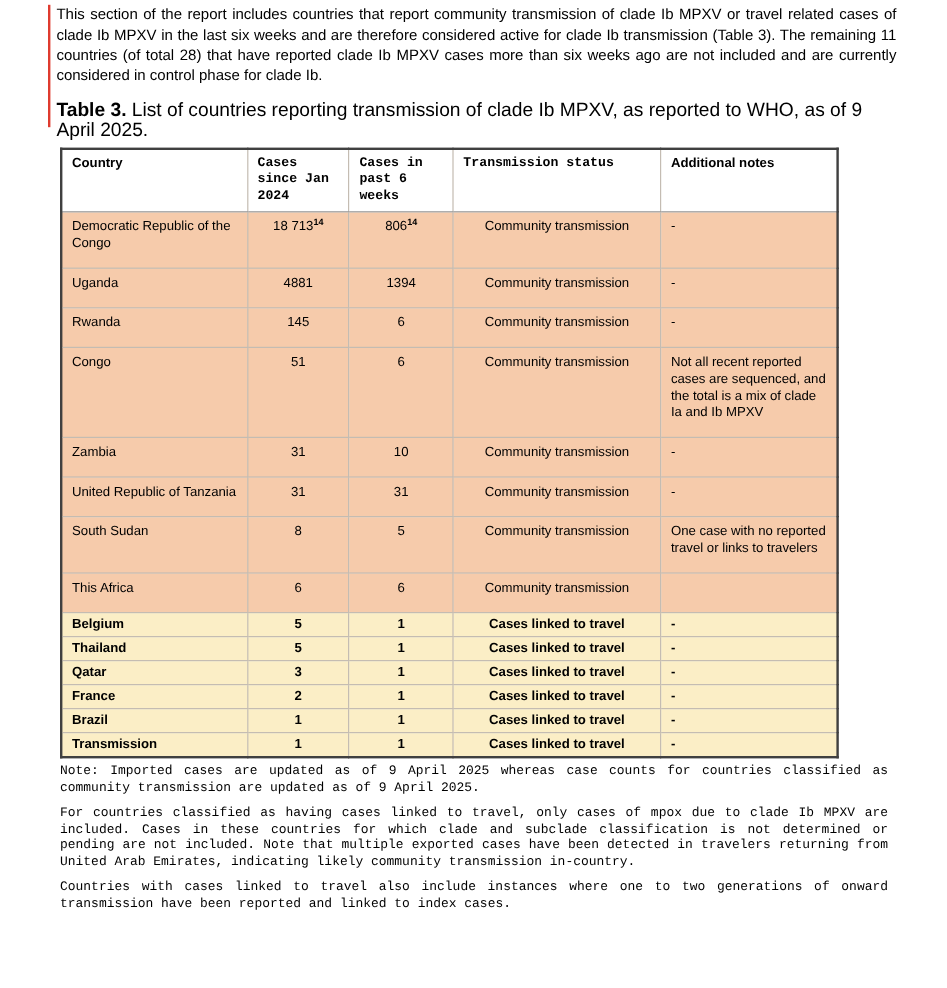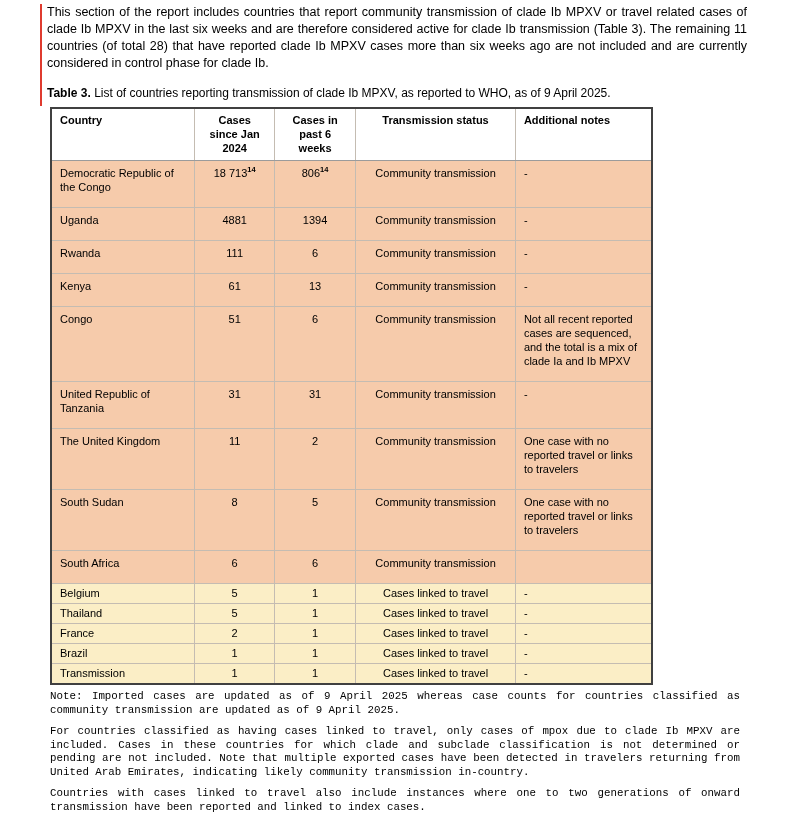--- a/index.html
+++ b/index.html
@@ -26,48 +26,48 @@
     top: 4px;
     width: 700px;
   }
   .intro {
     font-size: 12.5px;
     line-height: 17px;
     text-align: justify;
   }
   .caption {
     margin-top: 13px;
-    font-size: 12px;
+    font-size: 16px;
     line-height: 16px;
   }
   .caption .bold { font-weight: bold; }
   table.report {
     margin-top: 6px;
     margin-left: 3px;
-    width: 603px;
+    width: 649px;
     border-collapse: collapse;
     border: 2px solid #404040;
     font-size: 11px;
     line-height: 14px;
   }
   table.report th, table.report td {
     border: 1px solid #c4bcb2;
     vertical-align: top;
     padding: 4px 8px;
   }
   table.report thead th {
     background: #ffffff;
     font-weight: bold;
     text-align: left;
     padding: 4px 8px 5px 8px;
     border-bottom: 1px solid #9b9b9b;
   }
-  table.report thead th.c { text-align: center; }
+  table.report thead th.c { text-align: left; font-family: Liberation Mono, monospace; }
   tr.community td { background: #f6cbab; padding: 5px 8px 13px 8px; }
-  tr.travel td    { background: #fbeec6; padding: 2px 8px 3px 8px; }
+  tr.travel td    { background: #fbeec6; padding: 2px 8px 3px 8px; font-weight: bold; }
   td.num, th.c { text-align: center; }
   td.status { text-align: center; margin-left: 24px; }
   sup { font-size: 7.5px; vertical-align: super; line-height: 0; font-weight: bold; }
   .footnotes {
     margin-top: 5px;
     margin-left: 3px;
     width: 690px;
     font-size: 10.8px;
     line-height: 13.5px;
     text-align: justify;
@@ -112,77 +112,77 @@
       </tr>
       <tr class="community">
         <td>Uganda</td>
         <td class="num">4881</td>
         <td class="num">1394</td>
         <td class="status">Community transmission</td>
         <td>-</td>
       </tr>
       <tr class="community">
         <td>Rwanda</td>
-        <td class="num">111</td>
-        <td class="num">6</td>
-        <td class="status">Community transmission</td>
-        <td>-</td>
-      </tr>
-      <tr class="community">
-        <td>Kenya</td>
-        <td class="num">61</td>
-        <td class="num">13</td>
+        <td class="num">145</td>
+        <td class="num">6</td>
         <td class="status">Community transmission</td>
         <td>-</td>
       </tr>
       <tr class="community">
         <td>Congo</td>
         <td class="num">51</td>
         <td class="num">6</td>
         <td class="status">Community transmission</td>
         <td>Not all recent reported cases are sequenced, and the total is a mix of clade Ia and Ib MPXV</td>
+      </tr>
+      <tr class="community">
+        <td>Zambia</td>
+        <td class="num">31</td>
+        <td class="num">10</td>
+        <td class="status">Community transmission</td>
+        <td>-</td>
       </tr>
       <tr class="community">
         <td>United Republic of Tanzania</td>
         <td class="num">31</td>
         <td class="num">31</td>
         <td class="status">Community transmission</td>
         <td>-</td>
       </tr>
       <tr class="community">
-        <td>The United Kingdom</td>
-        <td class="num">11</td>
-        <td class="num">2</td>
-        <td class="status">Community transmission</td>
-        <td>One case with no reported travel or links to travelers</td>
-      </tr>
-      <tr class="community">
         <td>South Sudan</td>
         <td class="num">8</td>
         <td class="num">5</td>
         <td class="status">Community transmission</td>
         <td>One case with no reported travel or links to travelers</td>
       </tr>
       <tr class="community">
-        <td>South Africa</td>
+        <td>This Africa</td>
         <td class="num">6</td>
         <td class="num">6</td>
         <td class="status">Community transmission</td>
         <td></td>
       </tr>
       <tr class="travel">
         <td>Belgium</td>
         <td class="num">5</td>
         <td class="num">1</td>
         <td class="status">Cases linked to travel</td>
         <td>-</td>
       </tr>
       <tr class="travel">
         <td>Thailand</td>
         <td class="num">5</td>
+        <td class="num">1</td>
+        <td class="status">Cases linked to travel</td>
+        <td>-</td>
+      </tr>
+      <tr class="travel">
+        <td>Qatar</td>
+        <td class="num">3</td>
         <td class="num">1</td>
         <td class="status">Cases linked to travel</td>
         <td>-</td>
       </tr>
       <tr class="travel">
         <td>France</td>
         <td class="num">2</td>
         <td class="num">1</td>
         <td class="status">Cases linked to travel</td>
         <td>-</td>

